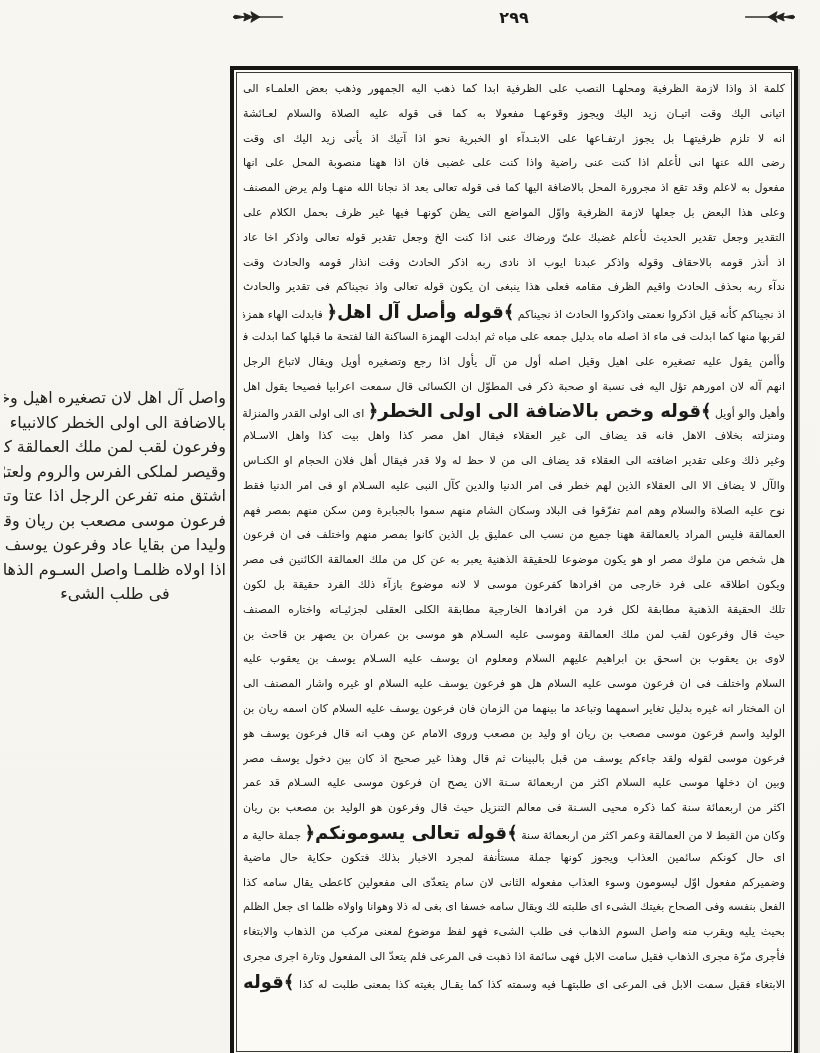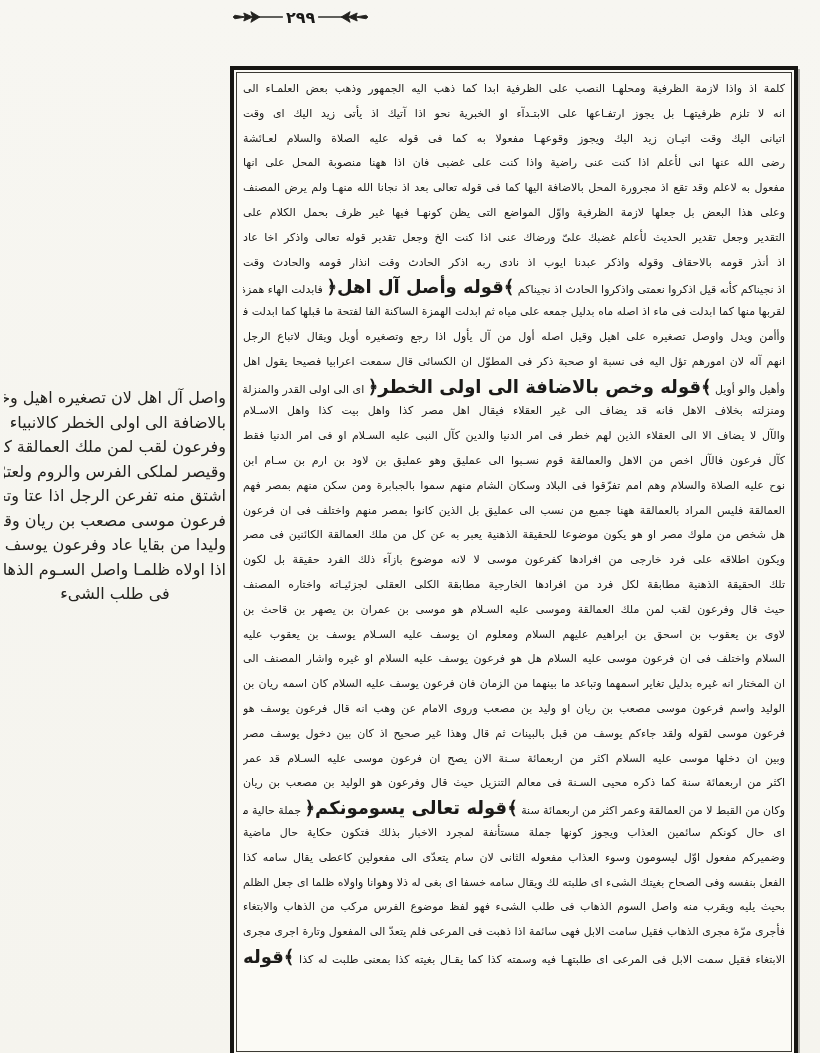--- a/index.html
+++ b/index.html
@@ -8,21 +8,21 @@
     background:#f6f5f0;
     font-family:"DejaVu Sans", sans-serif;
     color:#1b1a18;
     overflow:hidden;
   }
   .page{position:absolute;inset:0;background:
     linear-gradient(180deg,#f7f6f1 0%,#f5f4ee 100%);}
   
   .header{
     position:absolute;left:230px;top:3px;width:568px;height:28px;
-    display:flex;align-items:center;justify-content:flex-end;
+    display:flex;align-items:center;justify-content:space-between;
     direction:rtl;
   }
   .pagenum{font-size:16px;font-weight:bold;letter-spacing:1px;}
   .fleuron{width:56px;height:16px;display:block;}
   .fleuron path, .fleuron line{stroke:#23221f;fill:#23221f;}
   
   .frame-outer{
     position:absolute;left:230px;top:30px;width:568px;height:992px;
     border:4px solid #171613;box-sizing:border-box;background:#fbfaf5;
     box-shadow:2px 3px 0 rgba(40,38,32,.35);
@@ -68,53 +68,54 @@
       <line x1="2" y1="9" x2="30" y2="9" stroke-width="1.6"></line>
       <path d="M28 9 L38 3 L36 9 L38 15 Z"></path>
       <path d="M36 9 L46 4.5 L44.5 9 L46 13.5 Z"></path>
       <path d="M44 9 L56 7 L58 9 L56 11 Z"></path>
     </svg>
   </div>
 
   <div class="frame-outer">
     <div class="frame-inner">
         <div class="line"><span>كلمة اذ واذا لازمة الظرفية ومحلهـا النصب على الظرفية ابدا كما ذهب اليه الجمهور وذهب بعض العلمـاء الى</span></div>
+        <div class="line"><span>اتيانى اليك وقت اتيـان زيد اليك ويجوز وقوعهـا مفعولا به كما فى قوله عليه الصلاة والسلام لعـائشة</span></div>
         <div class="line"><span>انه لا تلزم ظرفيتهـا بل يجوز ارتفـاعها على الابتـدآء او الخبرية نحو اذا آتيك اذ يأتى زيد اليك اى وقت</span></div>
-        <div class="line"><span>اتيانى اليك وقت اتيـان زيد اليك ويجوز وقوعهـا مفعولا به كما فى قوله عليه الصلاة والسلام لعـائشة</span></div>
         <div class="line"><span>رضى الله عنها انى لأعلم اذا كنت عنى راضية واذا كنت على غضبى فان اذا ههنا منصوبة المحل على انها</span></div>
         <div class="line"><span>مفعول به لاعلم وقد تقع اذ مجرورة المحل بالاضافة اليها كما فى قوله تعالى بعد اذ نجانا الله منهـا ولم يرض المصنف</span></div>
         <div class="line"><span>وعلى هذا البعض بل جعلها لازمة الظرفية واوّل المواضع التى يظن كونهـا فيها غير ظرف بحمل الكلام على</span></div>
         <div class="line"><span>التقدير وجعل تقدير الحديث لأعلم غضبك علىّ ورضاك عنى اذا كنت الخ وجعل تقدير قوله تعالى واذكر اخا عاد</span></div>
         <div class="line"><span>اذ أنذر قومه بالاحقاف وقوله واذكر عبدنا ايوب اذ نادى ربه اذكر الحادث وقت انذار قومه والحادث وقت</span></div>
+        <div class="line"><span>ندآء ربه بحذف الحادث واقيم الظرف مقامه فعلى هذا ينبغى ان يكون قوله تعالى واذ نجيناكم فى تقدير والحادث</span></div>
         <div class="line"><span>اذ نجيناكم كأنه قيل اذكروا نعمتى واذكروا الحادث اذ نجيناكم </span><span class="kw">﴾قوله وأصل آل اهل﴿</span><span> فابدلت الهاء همزة</span></div>
         <div class="line"><span>لقربها منها كما ابدلت فى ماء اذ اصله ماه بدليل جمعه على مياه ثم ابدلت الهمزة الساكنة الفا لفتحة ما قبلها كما ابدلت فى أأدم</span></div>
-        <div class="line"><span>وأأمن ويدل واوصل تصغيره على اهيل وقيل اصله أول من آل يأول اذا رجع وتصغيره أويل ويقال لاتباع الرجل</span></div>
+        <div class="line"><span>وأأمن يقول عليه تصغيره على اهيل وقيل اصله أول من آل يأول اذا رجع وتصغيره أويل ويقال لاتباع الرجل</span></div>
         <div class="line"><span>انهم آله لان امورهم تؤل اليه فى نسبة او صحبة ذكر فى المطوّل ان الكسائى قال سمعت اعرابيا فصيحا يقول اهل</span></div>
         <div class="line"><span>وأهيل والو أويل </span><span class="kw">﴾قوله وخص بالاضافة الى اولى الخطر﴿</span><span> اى الى اولى القدر والمنزلة فان خطر الرجل قدره</span></div>
         <div class="line"><span>ومنزلته بخلاف الاهل فانه قد يضاف الى غير العقلاء فيقال اهل مصر كذا واهل بيت كذا واهل الاسـلام</span></div>
+        <div class="line"><span>وغير ذلك وعلى تقدير اضافته الى العقلاء قد يضاف الى من لا حظ له ولا قدر فيقال أهل فلان الحجام او الكنـاس</span></div>
         <div class="line"><span>والآل لا يضاف الا الى العقلاء الذين لهم خطر فى امر الدنيا والدين كآل النبى عليه السـلام او فى امر الدنيا فقط</span></div>
-        <div class="line"><span>كآل فرعون فالآل اخص من الاهل والعمالقة قوم نسـبوا الى عمليق وهو عمليق بن لاود بن ارم بن سـام ابن</span></div>
         <div class="line"><span>نوح عليه الصلاة والسلام وهم امم تفرّقوا فى البلاد وسكان الشام منهم سموا بالجبابرة ومن سكن منهم بمصر فهم</span></div>
         <div class="line"><span>العمالقة فليس المراد بالعمالقة ههنا جميع من نسب الى عمليق بل الذين كانوا بمصر منهم واختلف فى ان فرعون</span></div>
         <div class="line"><span>هل شخص من ملوك مصر او هو يكون موضوعا للحقيقة الذهنية يعبر به عن كل من ملك العمالقة الكائنين فى مصر</span></div>
         <div class="line"><span>ويكون اطلاقه على فرد خارجى من افرادها كفرعون موسى لا لانه موضوع بازآء ذلك الفرد حقيقة بل لكون</span></div>
         <div class="line"><span>تلك الحقيقة الذهنية مطابقة لكل فرد من افرادها الخارجية مطابقة الكلى العقلى لجزئيـاته واختاره المصنف</span></div>
         <div class="line"><span>حيث قال وفرعون لقب لمن ملك العمالقة وموسى عليه السـلام هو موسى بن عمران بن يصهر بن قاحث بن</span></div>
         <div class="line"><span>لاوى بن يعقوب بن اسحق بن ابراهيم عليهم السلام ومعلوم ان يوسف عليه السـلام يوسف بن يعقوب عليه</span></div>
         <div class="line"><span>السلام واختلف فى ان فرعون موسى عليه السلام هل هو فرعون يوسف عليه السلام او غيره واشار المصنف الى</span></div>
         <div class="line"><span>ان المختار انه غيره بدليل تغاير اسمهما وتباعد ما بينهما من الزمان فان فرعون يوسف عليه السلام كان اسمه ريان بن</span></div>
         <div class="line"><span>الوليد واسم فرعون موسى مصعب بن ريان او وليد بن مصعب وروى الامام عن وهب انه قال فرعون يوسف هو</span></div>
         <div class="line"><span>فرعون موسى لقوله ولقد جاءكم يوسف من قبل بالبينات ثم قال وهذا غير صحيح اذ كان بين دخول يوسف مصر</span></div>
         <div class="line"><span>وبين ان دخلها موسى عليه السلام اكثر من اربعمائة سـنة الان يصح ان فرعون موسى عليه السـلام قد عمر</span></div>
         <div class="line"><span>اكثر من اربعمائة سنة كما ذكره محيى السـنة فى معالم التنزيل حيث قال وفرعون هو الوليد بن مصعب بن ريان</span></div>
         <div class="line"><span>وكان من القبط لا من العمالقة وعمر اكثر من اربعمائة سنة </span><span class="kw">﴾قوله تعالى يسومونكم﴿</span><span> جملة حالية من قوله آل فرعون</span></div>
         <div class="line"><span>اى حال كونكم سائمين العذاب ويجوز كونها جملة مستأنفة لمجرد الاخبار بذلك فتكون حكاية حال ماضية</span></div>
         <div class="line"><span>وضميركم مفعول اوّل ليسومون وسوء العذاب مفعوله الثانى لان سام يتعدّى الى مفعولين كاعطى يقال سامه كذا</span></div>
         <div class="line"><span>الفعل بنفسه وفى الصحاح بغيتك الشىء اى طلبته لك ويقال سامه خسفا اى بغى له ذلا وهوانا واولاه ظلما اى جعل الظلم</span></div>
-        <div class="line"><span>بحيث يليه ويقرب منه واصل السوم الذهاب فى طلب الشىء فهو لفظ موضوع الفرس مركب من الذهاب والابتغاء</span></div>
+        <div class="line"><span>بحيث يليه ويقرب منه واصل السوم الذهاب فى طلب الشىء فهو لفظ موضوع لمعنى مركب من الذهاب والابتغاء</span></div>
         <div class="line"><span>فأجرى مرّة مجرى الذهاب فقيل سامت الابل فهى سائمة اذا ذهبت فى المرعى فلم يتعدّ الى المفعول وتارة اجرى مجرى</span></div>
         <div class="line"><span>الابتغاء فقيل سمت الابل فى المرعى اى طلبتهـا فيه وسمته كذا كما يقـال بغيته كذا بمعنى طلبت له كذا </span><span class="kw">﴾قوله</span></div>
       </div>
   </div>
 
   <div class="margin-note">
       <div class="margin-line">واصل آل اهل لان تصغيره اهيل وخص</div>
       <div class="margin-line">بالاضافة الى اولى الخطر كالانبياء والملوك</div>
       <div class="margin-line">وفرعون لقب لمن ملك العمالقة ككسرى</div>
       <div class="margin-line">وقيصر لملكى الفرس والروم ولعتوّهم</div>

